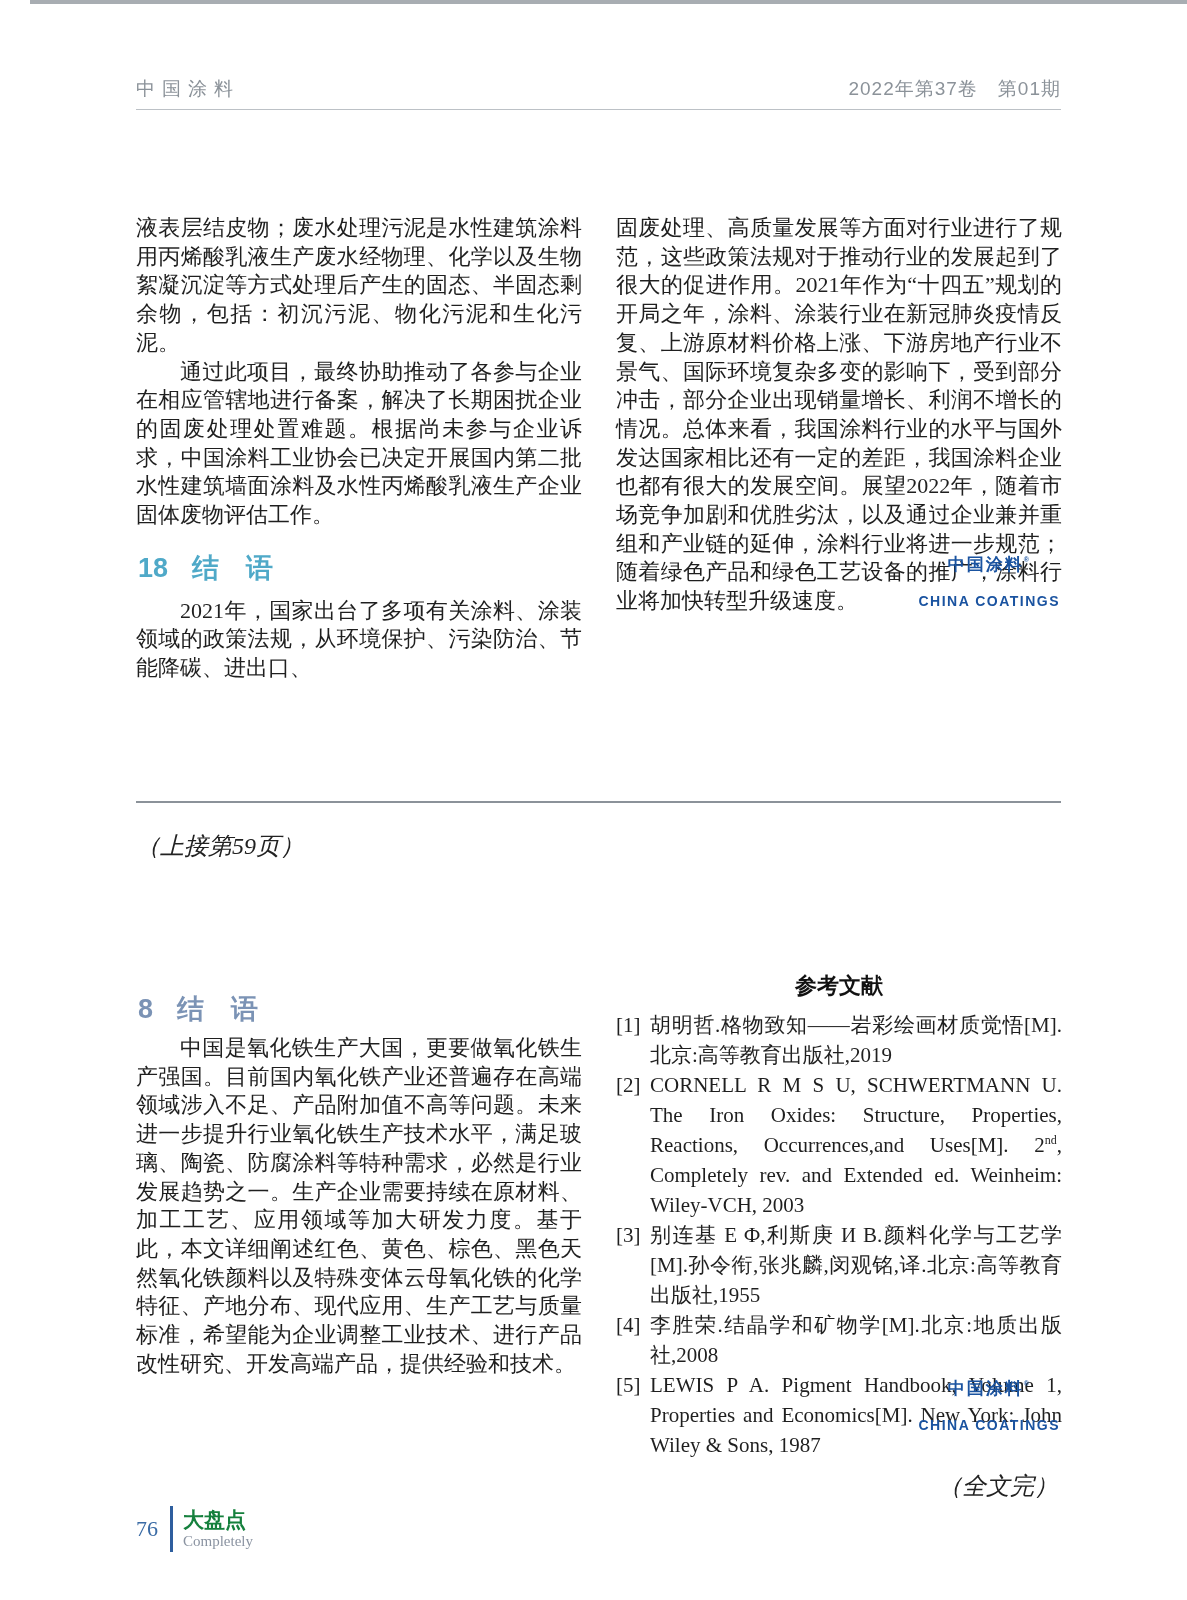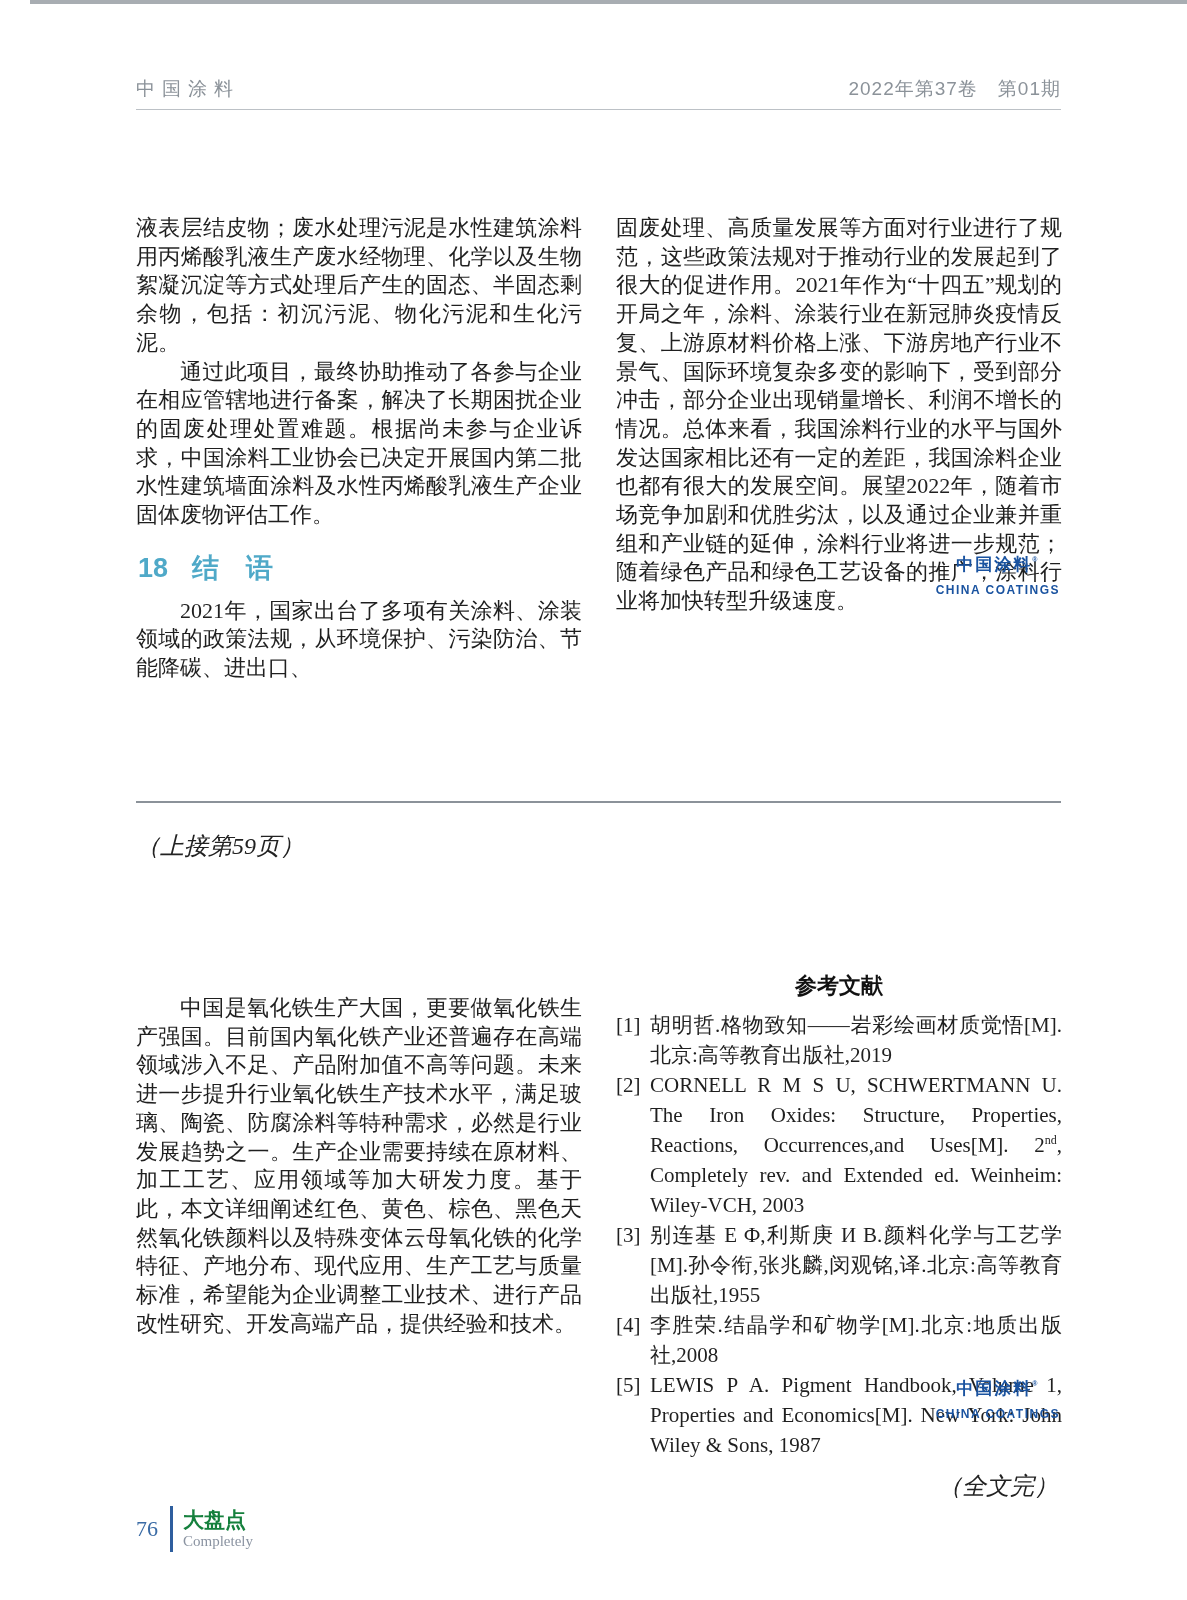--- a/index.html
+++ b/index.html
@@ -67,21 +67,21 @@
 
   
   .brand-logo {
     position:absolute; text-align:center; color:#1a53a0;
     font-family:"Liberation Sans","DejaVu Sans",sans-serif; line-height:1.1;
   }
   .logo-top { top:556px; right:127px; }
   .logo-bottom { top:1380px; right:127px; }
   .logo-cn { font-weight:bold; font-size:17px; letter-spacing:2px; }
   .logo-mark { font-size:7px; vertical-align:top; }
-  .logo-en { font-weight:bold; font-size:12px; letter-spacing:1.5px; margin-top:9px; }
+  .logo-en { font-weight:bold; font-size:14px; letter-spacing:1.5px; margin-top:19px; }
 
   
   .footer { position:absolute; left:136px; top:1506px; display:flex; align-items:center; }
   .page-num {
     font-family:"Liberation Serif","DejaVu Serif",serif;
     font-size:22px; color:#3a6ba5; margin-right:12px;
   }
   .footer-bar { width:3px; height:46px; background:#2e5e9e; margin-right:10px; }
   .footer-col { display:flex; flex-direction:column; justify-content:center; }
   .col-cn {
@@ -122,20 +122,23 @@
   <div class="brand-logo logo-top">
     <div class="logo-cn"><span>中国涂料</span><sup class="logo-mark">®</sup></div>
     <div class="logo-en">CHINA COATINGS</div>
   </div>
 
   <div class="mid-divider"></div>
 
   <div class="kai-note continuation">（上接第59页）</div>
 
   <div class="col col-bot-left">
+    <h2 class="sec-heading first steel">
+      <span class="h-num">8</span><span class="h-title">结　语</span>
+    </h2>
     <p class="indent">中国是氧化铁生产大国，更要做氧化铁生产强国。目前国内氧化铁产业还普遍存在高端领域涉入不足、产品附加值不高等问题。未来进一步提升行业氧化铁生产技术水平，满足玻璃、陶瓷、防腐涂料等特种需求，必然是行业发展趋势之一。生产企业需要持续在原材料、加工工艺、应用领域等加大研发力度。基于此，本文详细阐述红色、黄色、棕色、黑色天然氧化铁颜料以及特殊变体云母氧化铁的化学特征、产地分布、现代应用、生产工艺与质量标准，希望能为企业调整工业技术、进行产品改性研究、开发高端产品，提供经验和技术。</p>
   </div>
 
   <div class="col col-bot-right">
     <h3 class="ref-title">参考文献</h3>
 
     <div class="ref">
       <span class="ref-num">[1]</span>
       <span class="ref-text">胡明哲.格物致知——岩彩绘画材质觉悟[M].北京:高等教育出版社,2019</span>
     </div>

